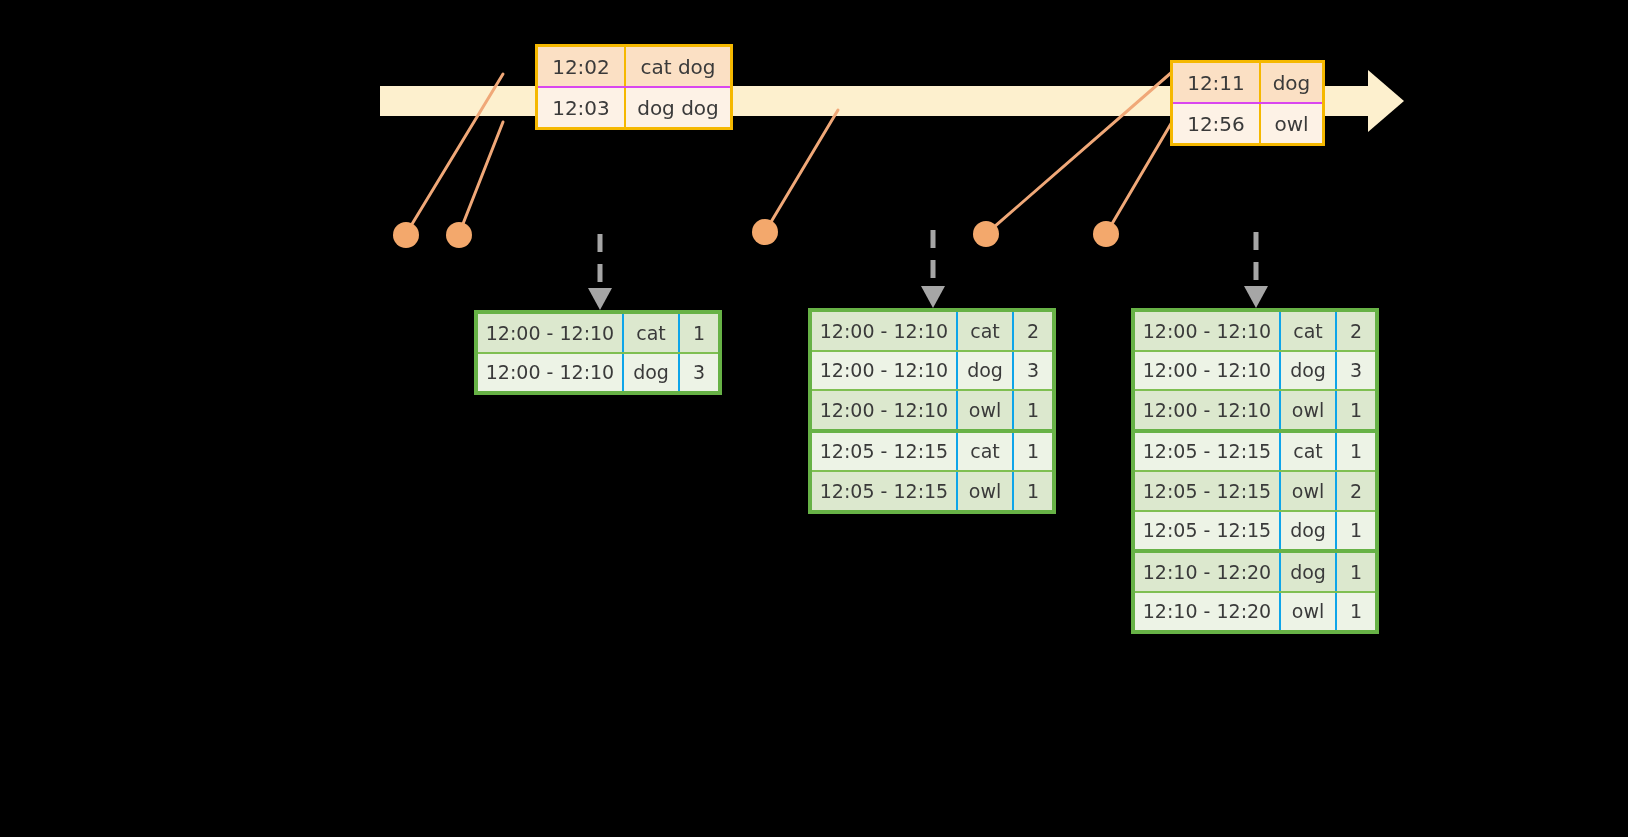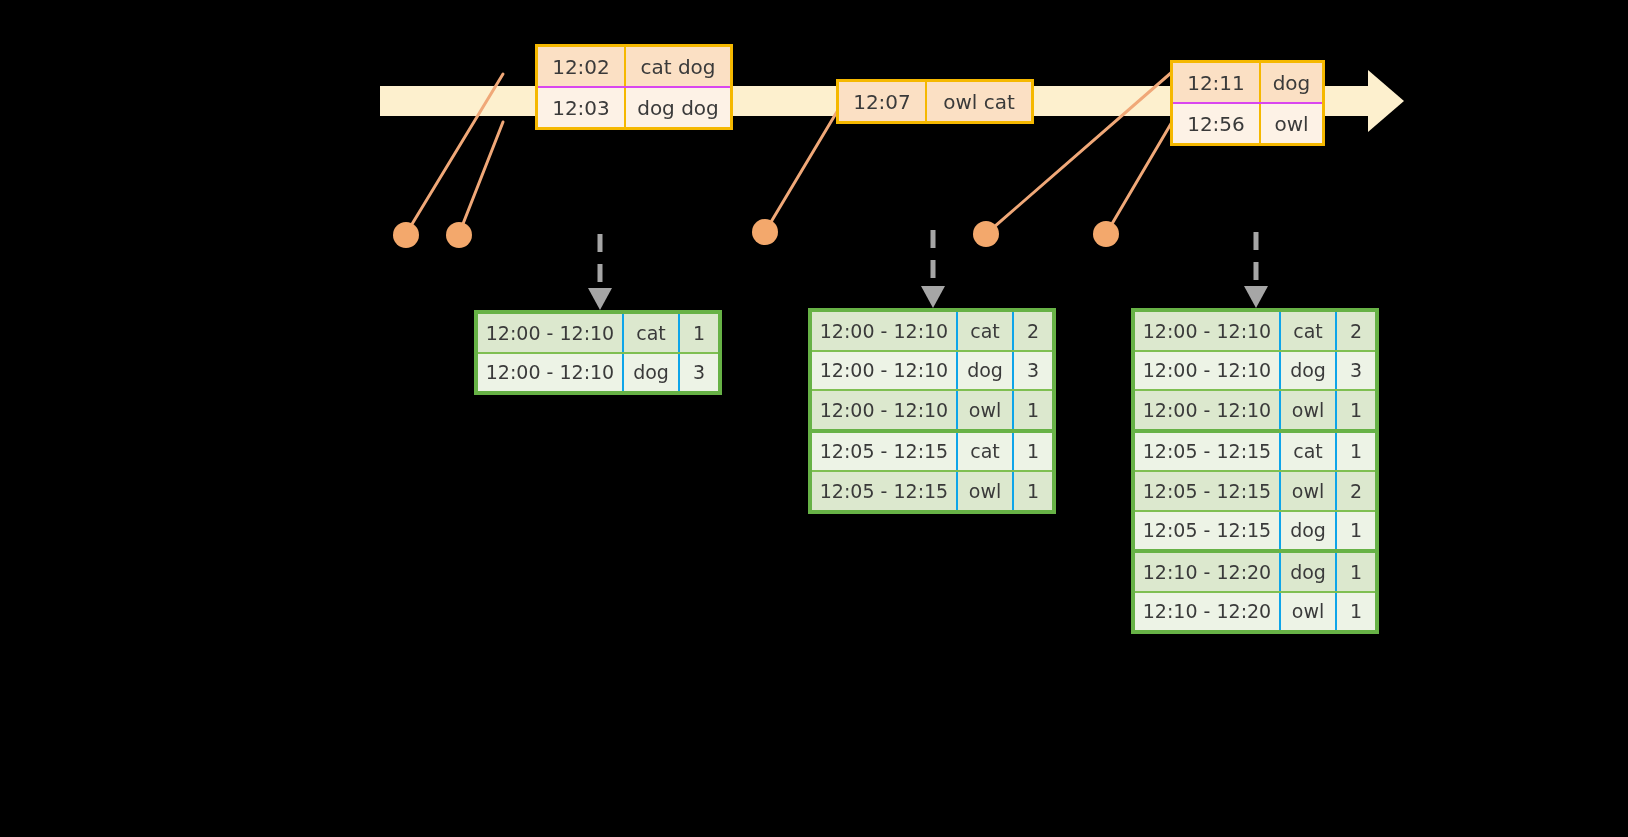--- a/index.html
+++ b/index.html
@@ -133,26 +133,20 @@
     <div class="event-row shade-dark">
       <div class="cell cell-time">12:02</div>
       <div class="cell cell-text">cat dog</div>
     </div>
     <div class="event-row shade-light">
       <div class="cell cell-time">12:03</div>
       <div class="cell cell-text">dog dog</div>
     </div>
   </div>
 
-  <div class="event-box" style="left:836px; top:79px; width:198px;">
-    <div class="event-row shade-dark">
-      <div class="cell cell-time">12:07</div>
-      <div class="cell cell-text">owl cat</div>
-    </div>
-  </div>
 
   <div class="event-box" style="left:1170px; top:60px; width:155px;">
     <div class="event-row shade-dark">
       <div class="cell cell-time">12:11</div>
       <div class="cell cell-text">dog</div>
     </div>
     <div class="event-row shade-light">
       <div class="cell cell-time">12:56</div>
       <div class="cell cell-text">owl</div>
     </div>

